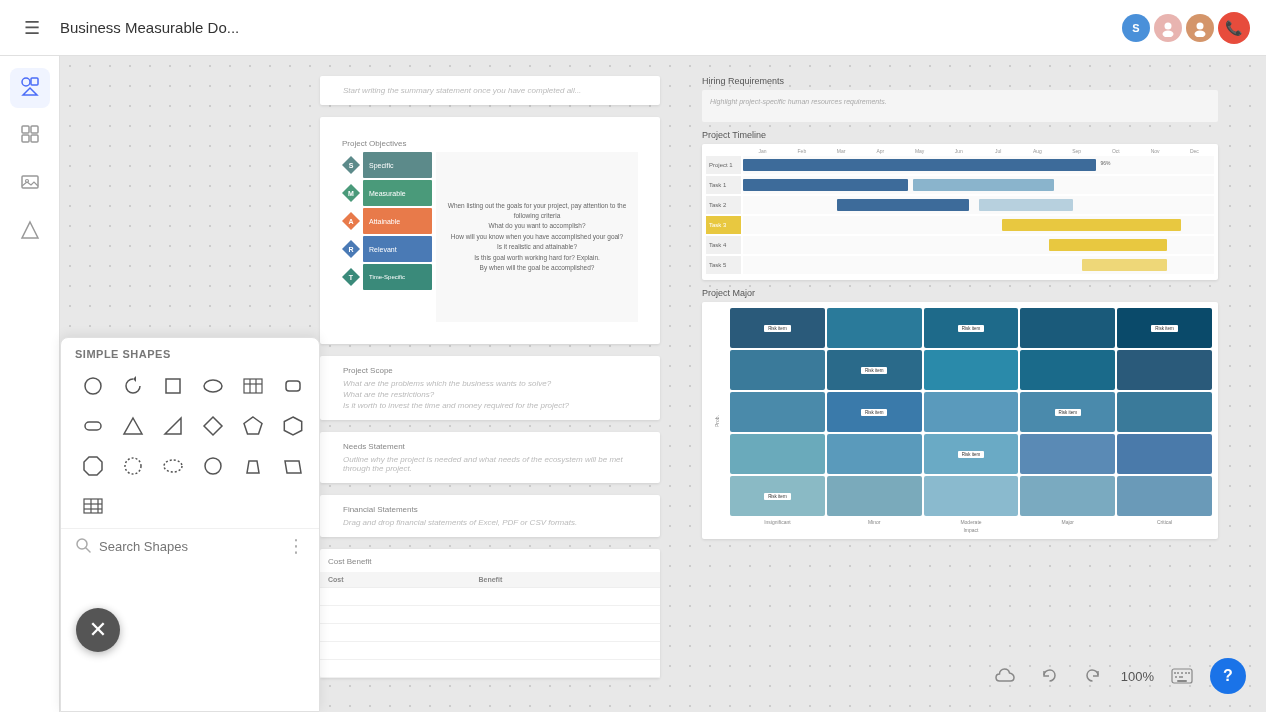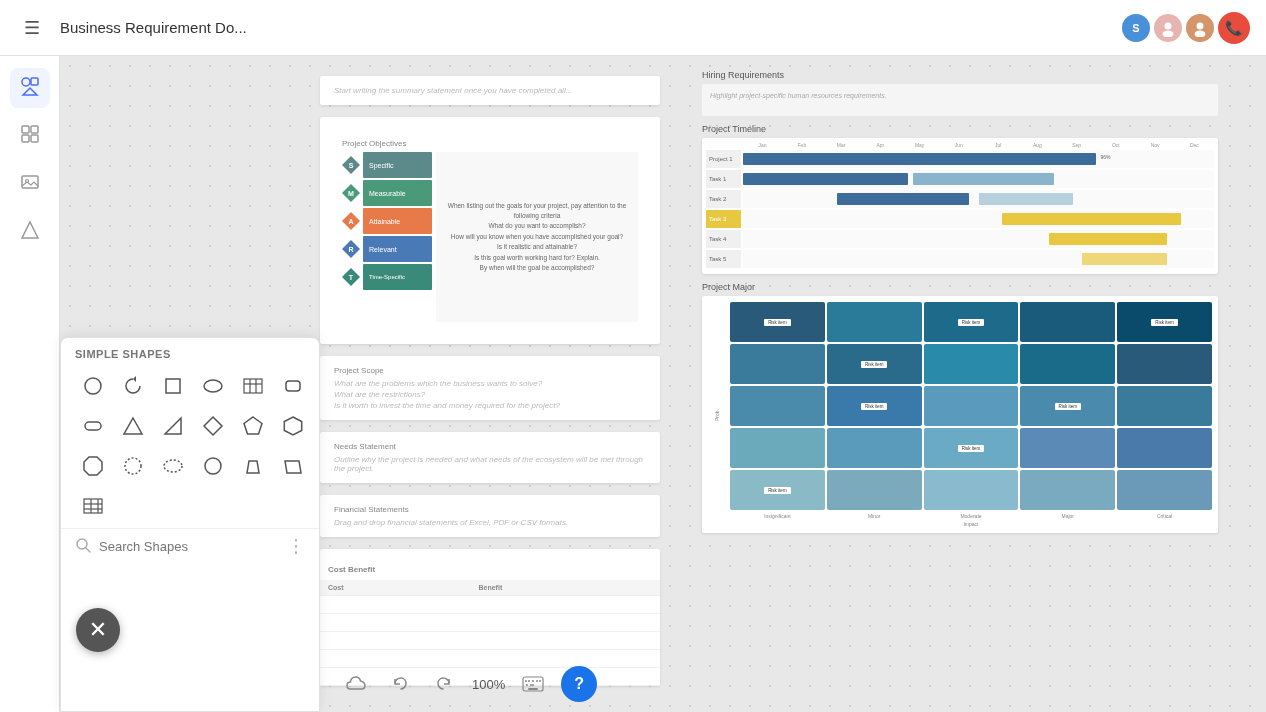--- a/index.html
+++ b/index.html
@@ -107,21 +107,21 @@
     .doc-content {
       position: absolute;
       left: 260px;
       top: 20px;
       width: 340px;
     }
 
     .doc-card {
       background: white;
       margin-bottom: 12px;
-      padding: 10px 14px;
+      padding: 10px 23px;
       border-radius: 2px;
       font-size: 9px;
       color: #555;
       box-shadow: 0 1px 3px rgba(0,0,0,0.1);
     }
     .doc-card-title {
       font-size: 8px;
       color: #888;
       margin-bottom: 4px;
     }
@@ -190,21 +190,21 @@
       left: 630px;
       top: 0;
       width: 540px;
       padding: 12px;
     }
 
     .section-title {
       font-size: 9px;
       color: #555;
       margin-bottom: 4px;
-      margin-top: 2px;
+      margin-top: 8px;
     }
 
     .hiring-card {
       background: #f5f5f5;
       padding: 8px;
       font-size: 7px;
       color: #aaa;
       font-style: italic;
       border-radius: 2px;
       min-height: 32px;
@@ -360,27 +360,28 @@
     }
     .search-more {
       color: #aaa;
       font-size: 18px;
       cursor: pointer;
     }
 
     
     .bottom-bar {
       position: fixed;
-      bottom: 4px;
+      bottom: 12px;
       right: 0;
       width: calc(1266px - 60px - 260px);
       height: 48px;
       background: transparent;
       display: flex;
       align-items: center;
+      justify-content: flex-end;
       padding: 0 20px;
       gap: 12px;
       z-index: 50;
     }
     .bottom-icon {
       width: 32px; height: 32px;
       display: flex; align-items: center; justify-content: center;
       color: #666;
       font-size: 16px;
       cursor: pointer;
@@ -434,21 +435,21 @@
       border-bottom: 1px solid #f0f0f0;
     }
   </style>
 </head>
 <body>
 
 <div class="topbar">
   <div class="topbar-menu">
     <span>☰</span>
   </div>
-  <div class="topbar-title">Business Requirement Do...</div>
+  <div class="topbar-title">Business Measurable Do...</div>
   <div class="topbar-avatars">
     <div class="avatar avatar-s">S</div>
     <div class="avatar" style="background:#e8b4b0;">
       <svg width="18" height="18" viewBox="0 0 18 18">
           <circle cx="9" cy="7" r="3.5" fill="white"></circle>
           <ellipse cx="9" cy="15" rx="5.5" ry="3.5" fill="white"></ellipse>
         </svg>
     </div>
     <div class="avatar" style="background:#d4956a;">
       <svg width="18" height="18" viewBox="0 0 18 18">
@@ -555,21 +556,21 @@
       <div class="doc-card-title">Needs Statement</div>
       <div class="doc-card-placeholder">Outline why the project is needed and what needs of the ecosystem will be met through the project.</div>
     </div>
 
     <div class="doc-card">
       <div class="doc-card-title">Financial Statements</div>
       <div class="doc-card-placeholder">Drag and drop financial statements of Excel, PDF or CSV formats.</div>
     </div>
 
     <div class="doc-card" style="padding:0;">
-      <div class="doc-card-title" style="padding:16px 8px 2px;font-weight:bold;">Cost Benefit</div>
+      <div class="doc-card-title" style="padding:8px 8px 2px;">Cost Benefit</div>
       <table class="cost-table">
         <thead>
           <tr>
             <th>Cost</th>
             <th>Benefit</th>
           </tr>
         </thead>
         <tbody>
           <tr>
               <td></td>

